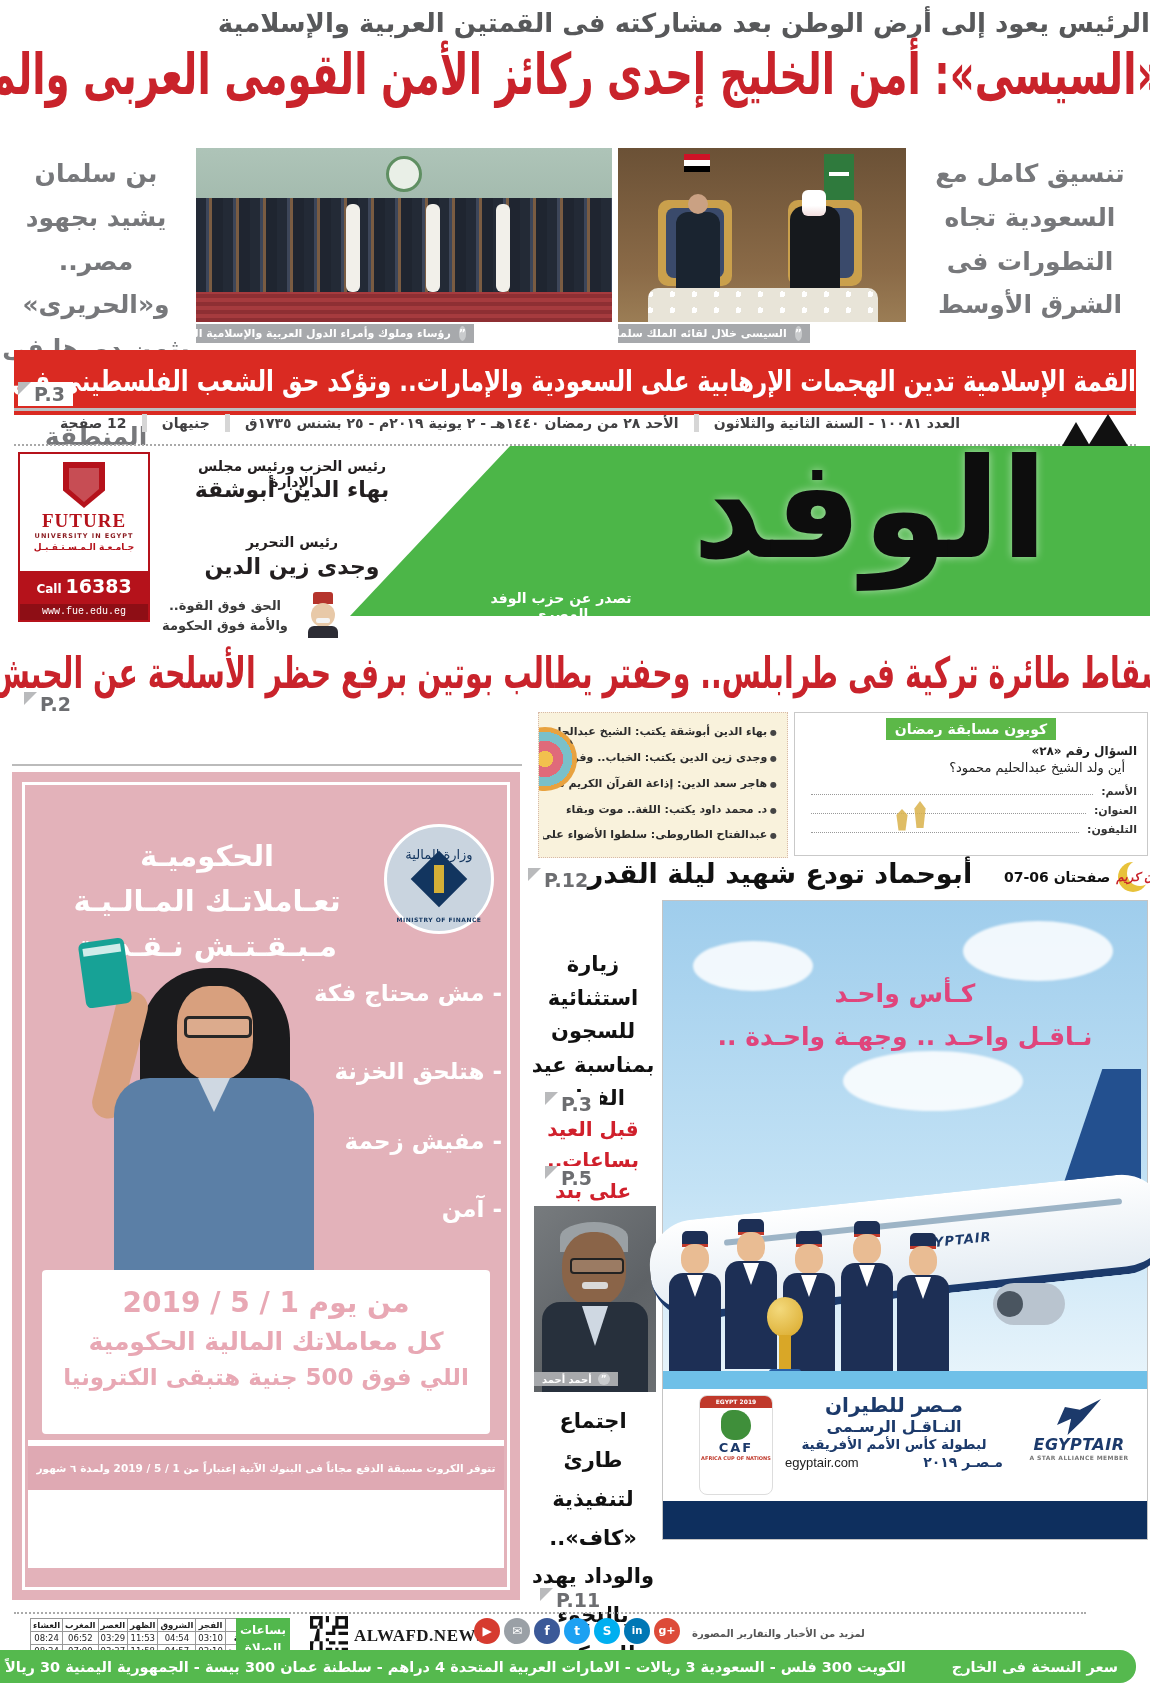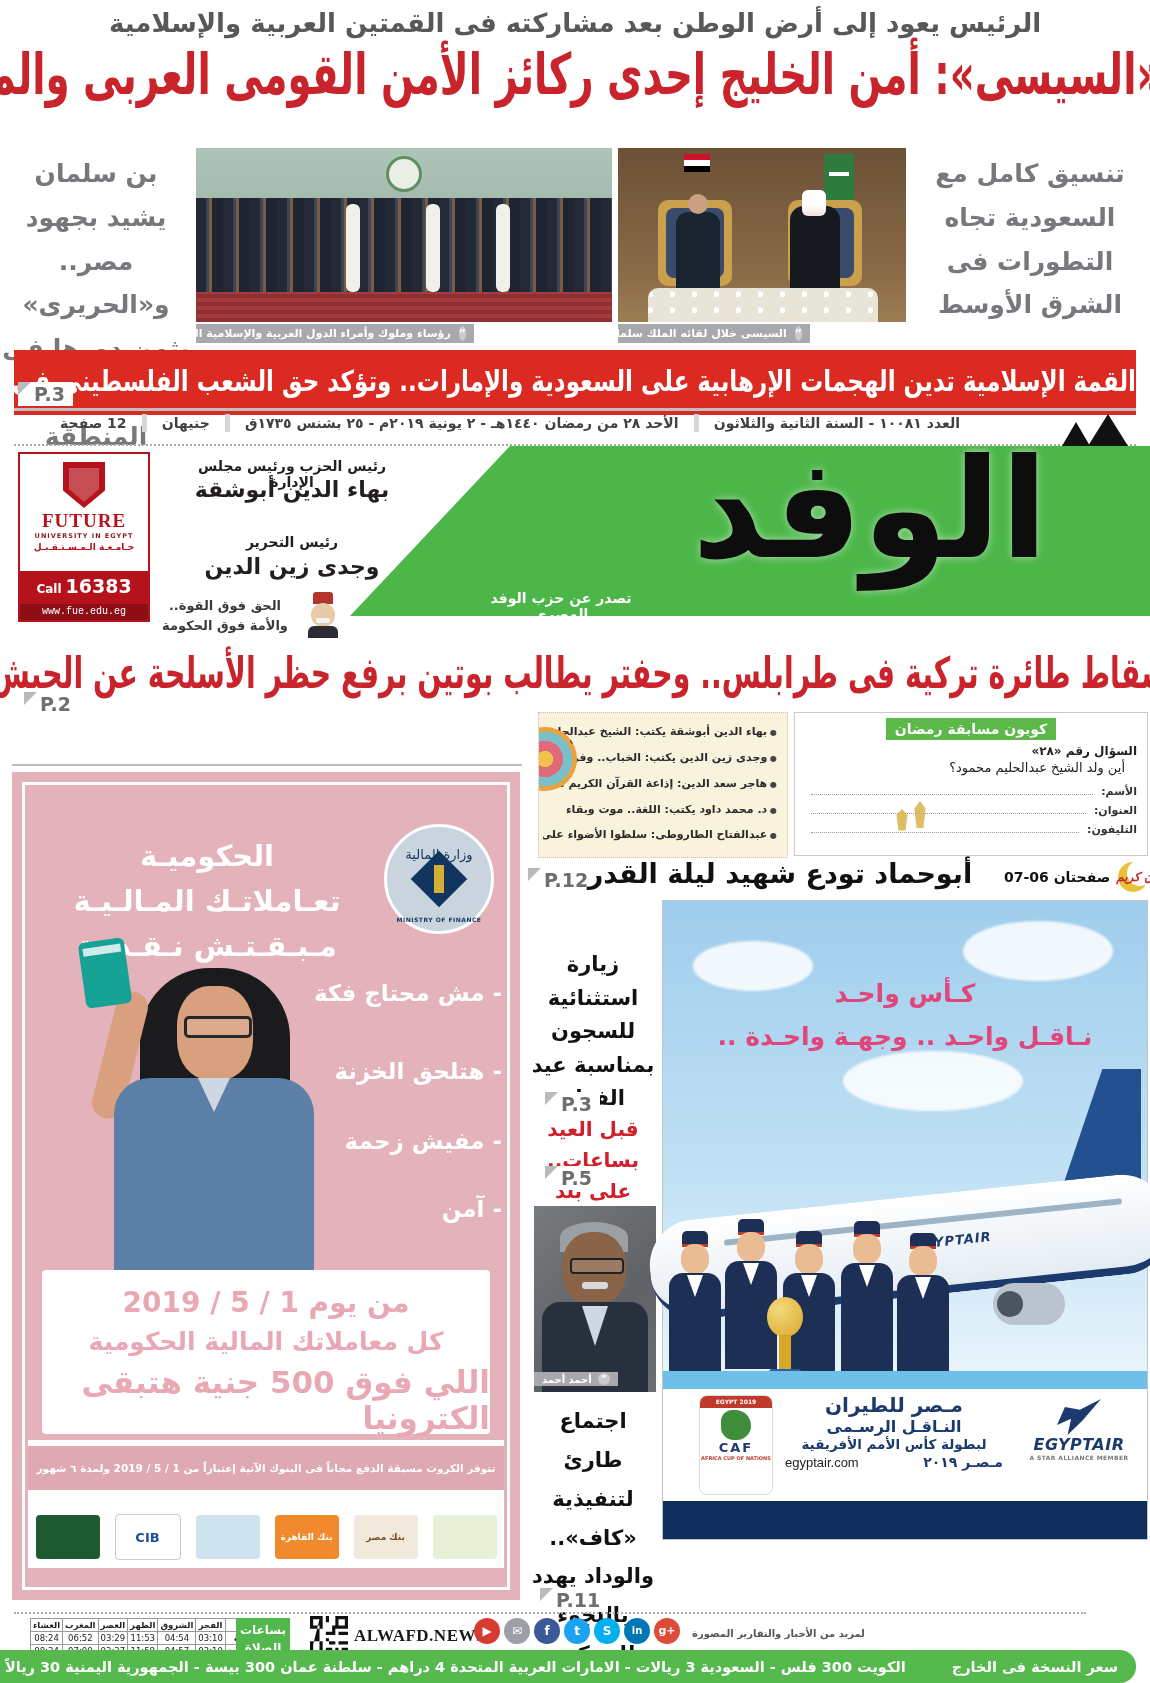--- a/index.html
+++ b/index.html
@@ -2,21 +2,21 @@
 <html><head>
 <meta charset="utf-8">
 <style>
   html,body{margin:0;padding:0;background:#e9e9e9;}
   .page{position:relative;width:1150px;height:1683px;background:#fff;margin:0 auto;
         font-family:"DejaVu Sans",sans-serif;overflow:hidden;}
   .rtl{direction:rtl;}
   .abs{position:absolute;}
 
   
-  .kicker{top:8px;left:0;width:100%;text-align:center;font-weight:bold;font-size:26px;color:#57585a;}
+  .kicker{top:8px;left:0;width:100%;font-weight:bold;font-size:26px;color:#57585a;}
   .main-headline{top:52px;left:0;width:100%;text-align:center;font-weight:bold;font-size:38px;color:#c9232b;
                  white-space:nowrap;transform:scale(1.02,1.5);transform-origin:center;}
   .side-col{font-weight:bold;font-size:25px;color:#77787b;text-align:center;line-height:1.75;}
   .col-left{left:2px;top:152px;width:188px;}
   .col-right{left:912px;top:152px;width:236px;}
 
   
   .photo{overflow:hidden;}
   .photo-group{left:196px;top:148px;width:416px;height:174px;
     background:linear-gradient(#aec4b8 0%,#9bb3a6 55%,#8aa296 100%);}
@@ -178,21 +178,21 @@
   .woman-glass{position:absolute;left:172px;top:244px;width:62px;height:16px;border:3px solid #272727;border-radius:5px;background:rgba(255,255,255,.12);}
   .woman-body{position:absolute;left:102px;top:306px;width:200px;height:330px;background:#5b7fa6;border-radius:36px 36px 0 0;}
   .woman-collar{position:absolute;left:186px;top:306px;width:32px;height:34px;background:#cfd8e2;clip-path:polygon(0 0,100% 0,50% 100%);}
   .woman-arm{position:absolute;left:92px;top:218px;width:32px;height:130px;background:#d8a07e;border-radius:16px;transform:rotate(14deg);}
   .card{position:absolute;left:70px;top:168px;width:46px;height:66px;background:#17a296;border-radius:6px;transform:rotate(-8deg);}
   .card::after{content:"";position:absolute;left:4px;top:6px;width:38px;height:8px;background:#fff;opacity:.8;}
   .offer{position:absolute;left:30px;top:498px;width:448px;height:164px;background:#fff;border-radius:4px;
     text-align:center;direction:rtl;color:#e8a8b4;font-weight:bold;}
   .offer .l1{font-size:28px;padding-top:16px;}
   .offer .l2{font-size:25px;padding-top:8px;}
-  .offer .l3{font-size:31px;padding-top:8px;text-align:right;}
+  .offer .l3{font-size:23px;padding-top:8px;}
   .fin-bottom{position:absolute;left:16px;top:668px;width:476px;height:128px;background:#fff;}
   .fin-strip{position:absolute;left:0;top:6px;width:100%;height:44px;background:#dfa9b3;color:#fff;font-weight:bold;
     font-size:10.5px;text-align:center;line-height:44px;white-space:nowrap;direction:rtl;}
   .banks{position:absolute;left:0;bottom:8px;width:100%;display:flex;justify-content:space-around;align-items:center;}
   .bank{width:64px;height:44px;border-radius:4px;display:flex;align-items:center;justify-content:center;
     font-size:9px;font-weight:bold;text-align:center;}
   .bank:nth-child(1){background:#1e5b33;color:#e8c23a;}
   .bank:nth-child(2){background:#fff;border:1px solid #ccc;color:#1c4f9c;font-size:13px;}
   .bank:nth-child(3){background:#cfe3ee;color:#2a6496;}
   .bank:nth-child(4){background:#f08a2d;color:#fff;}
@@ -443,28 +443,20 @@
     <div class="fin-bullet fb2">- هتلحق الخزنة</div>
     <div class="fin-bullet fb3">- مفيش زحمة</div>
     <div class="fin-bullet fb4">- آمن</div>
     <div class="offer">
       <div class="l1">من يوم  1 / 5 / 2019</div>
       <div class="l2">كل معاملاتك المالية الحكومية</div>
       <div class="l3">اللي فوق 500 جنية هتبقى الكترونيا</div>
     </div>
     <div class="fin-bottom">
       <div class="fin-strip">تتوفر الكروت مسبقة الدفع مجاناً فى البنوك الآتية إعتباراً من 1 / 5 / 2019 ولمدة ٦ شهور</div>
-      <div class="banks">
-        <div class="bank"></div>
-        <div class="bank">CIB</div>
-        <div class="bank"></div>
-        <div class="bank">بنك القاهرة</div>
-        <div class="bank">بنك مصر</div>
-        <div class="bank"></div>
-      </div>
     </div>
   </div>
 
   <div class="abs egyptair">
     <div class="cloud" style="left:30px;top:40px;width:120px;height:50px;"></div>
     <div class="cloud" style="left:300px;top:20px;width:150px;height:60px;"></div>
     <div class="cloud" style="left:180px;top:150px;width:180px;height:60px;"></div>
     <div class="ea-headline">
       <div>كـأس واحـد</div>
       <div>نـاقـل واحـد .. وجهـة واحـدة ..</div>

